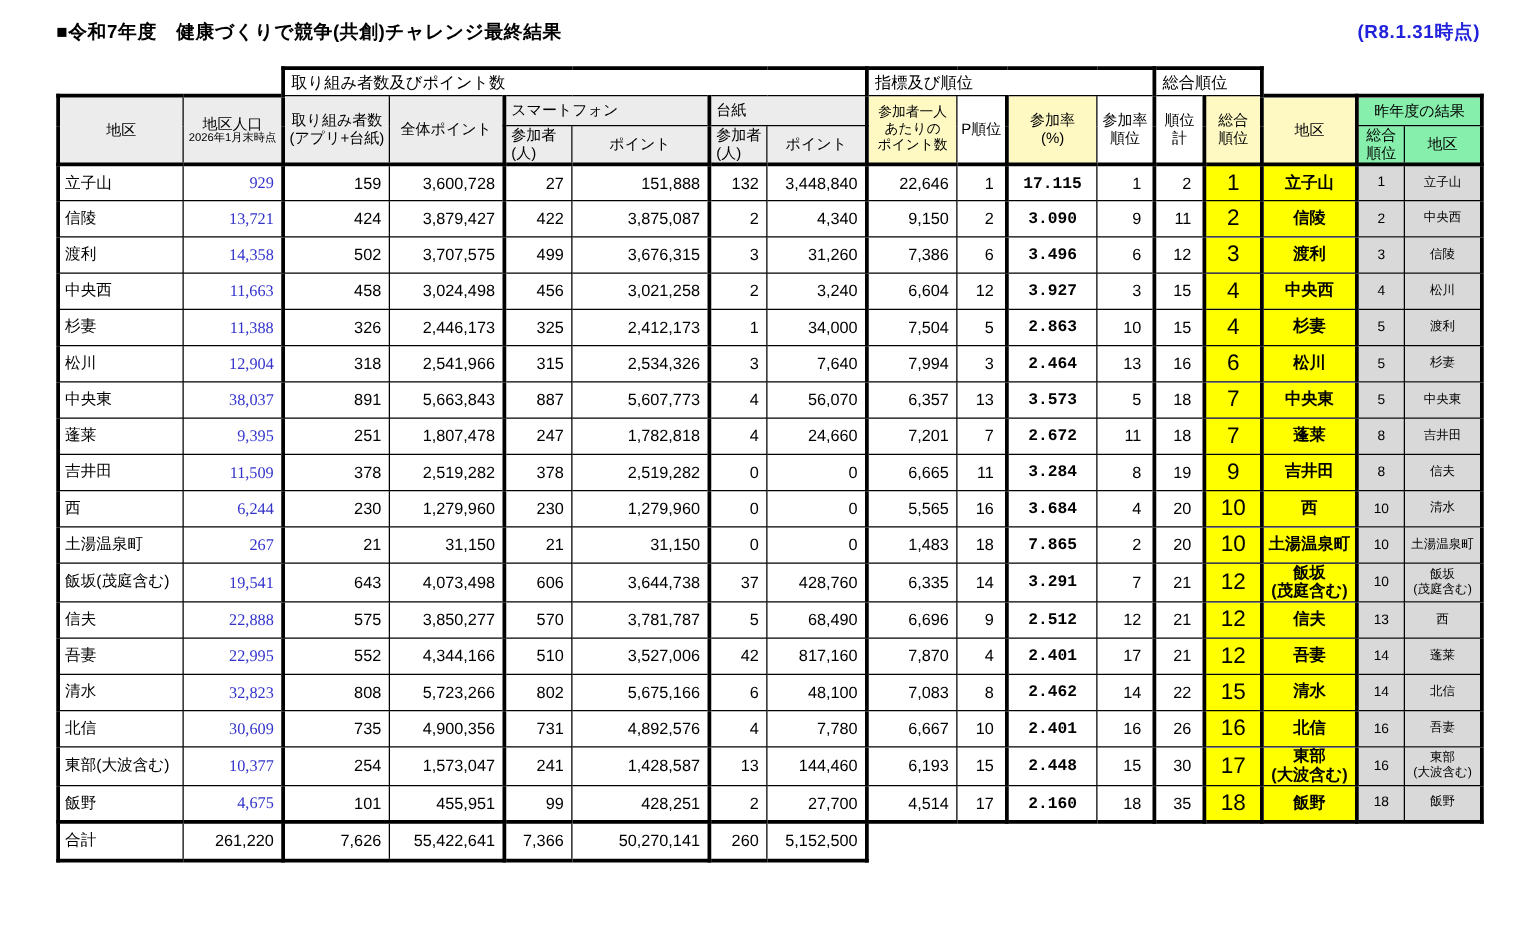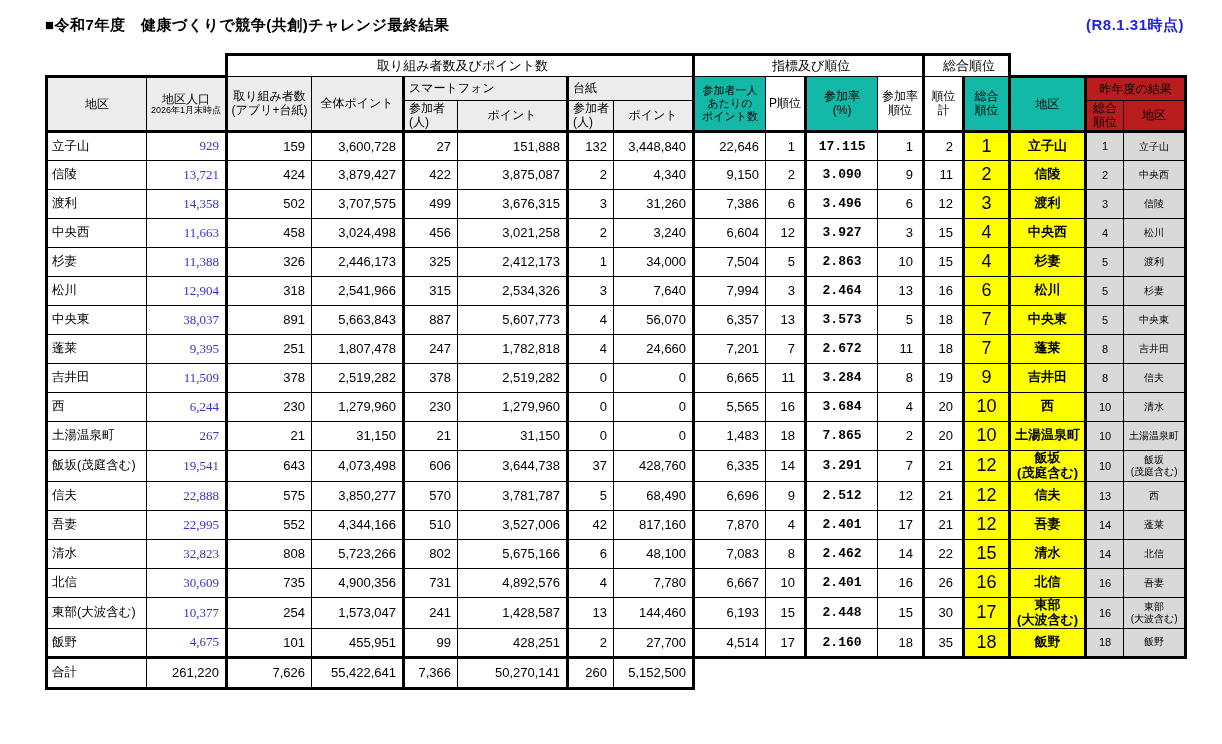--- a/index.html
+++ b/index.html
@@ -13,27 +13,27 @@
   th,td{border:1px solid #000;padding:0;overflow:hidden;box-sizing:border-box;
     font-weight:normal;vertical-align:middle;}
   
   .tL{border-left-width:3px;}
   .tR{border-right-width:3px;}
   .tT{border-top-width:3px;}
   .tB{border-bottom-width:3px;}
   .noB{border:none;background:#fff;}
 
   .group-row td,.group-row th{height:22px;}
-  .gh{background:#fff;text-align:center;padding-left:5px;font-size:13px;white-space:nowrap;margin-top:20px;}
+  .gh{background:#fff;text-align:left;padding-left:5px;font-size:13px;white-space:nowrap;margin-top:20px;}
 
   .hdr{background:#ececec;font-size:12px;text-align:center;line-height:1.2;white-space:pre-line;}
   .hdr.left{text-align:left;padding-left:4px;}
   .hdr.white{background:#ffffff;}
-  .hdr.yellow{background:#14b8a6;}
-  .hdr.prevgray{background:#b91c1c;}
+  .hdr.yellow{background:#fef9c3;}
+  .hdr.prevgray{background:#86efac;}
   .hdr .sub{font-size:9px;display:block;line-height:1.1;}
   .hrow1 th{height:24px;}
   .hrow2 th{height:29px;}
   .hdr.small{font-size:11px;}
 
   tbody tr{height:29px;}
   .td-district{text-align:left;padding-left:4px;font-size:12.5px;white-space:nowrap;background:#fff;}
   .td-num{text-align:right;padding-right:6px;font-size:13px;background:#fff;}
   .c-blue{color:#3333cc;font-family:Liberation Serif, serif;}
   .td-rank{text-align:right;padding-right:9px;font-size:13px;background:#fff;}

